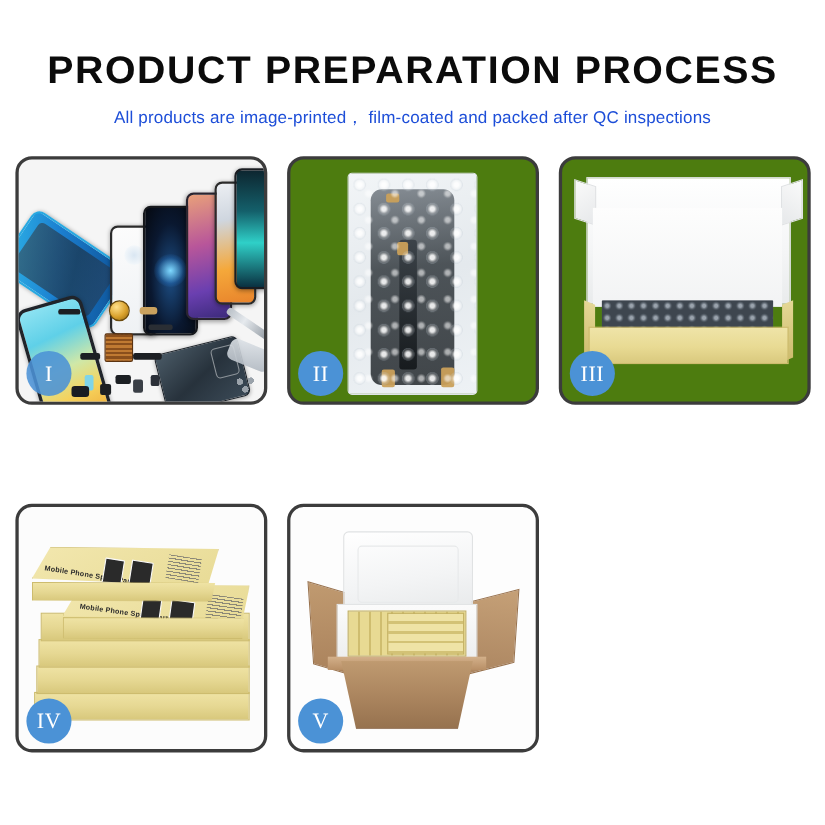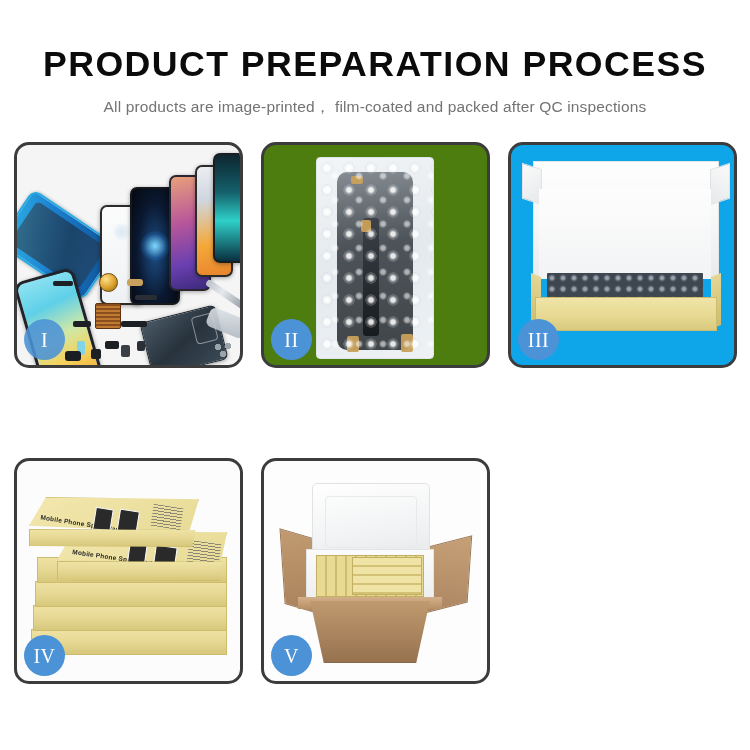--- a/index.html
+++ b/index.html
@@ -15,21 +15,21 @@
   #header { position: absolute; left: 0; top: 0; width: 750px; text-align: center; }
   #title {
     font-family: "Liberation Sans", sans-serif;
     font-size: 35px; font-weight: 600; color: #0b0b0b;
     letter-spacing: 1.4px; line-height: 1;
     margin-top: 46px; white-space: nowrap;
     transform: scaleX(1.02); transform-origin: center;
   }
   #subtitle {
     font-family: "Liberation Sans", sans-serif;
-    font-size: 15.5px; font-weight: 400; color: #737373;
+    font-size: 15.5px; font-weight: 400; color: #1d4ed8;
     letter-spacing: 0.15px; margin-top: 16px; white-space: nowrap;
   }
 
   
   #grid {
     position: absolute; left: 14px; top: 142px;
     width: 722px; height: 548px;
     display: grid;
     grid-template-columns: 229px 229px 229px;
     grid-template-rows: 226px 226px;
@@ -203,21 +203,21 @@
   }
   .bubbles2 {
     position:absolute; inset:0;
     background-image:
       radial-gradient(circle 6px at 18px 18px, rgba(255,255,255,0.7) 30%, transparent 72%);
     background-size: 24px 24px;
     opacity:0.8;
   }
 
   
-  .c3 { background:#0ea5e9; }
+  .c3 { background:#4d7c0f; }
   .box3-lid {
     position:absolute; left:22px; top:16px; width:186px; height:116px;
     background: linear-gradient(180deg,#ffffff 0%,#f4f5f6 60%,#e9ebec 100%);
     border:1px solid #e2e4e6;
   }
   .box3-lid:before{
     content:""; position:absolute; left:-12px; top:4px; width:18px; height:34px;
     background: linear-gradient(135deg,#fafafa,#e6e8ea);
     border:1px solid #e0e2e4;
     transform: skewY(18deg);

